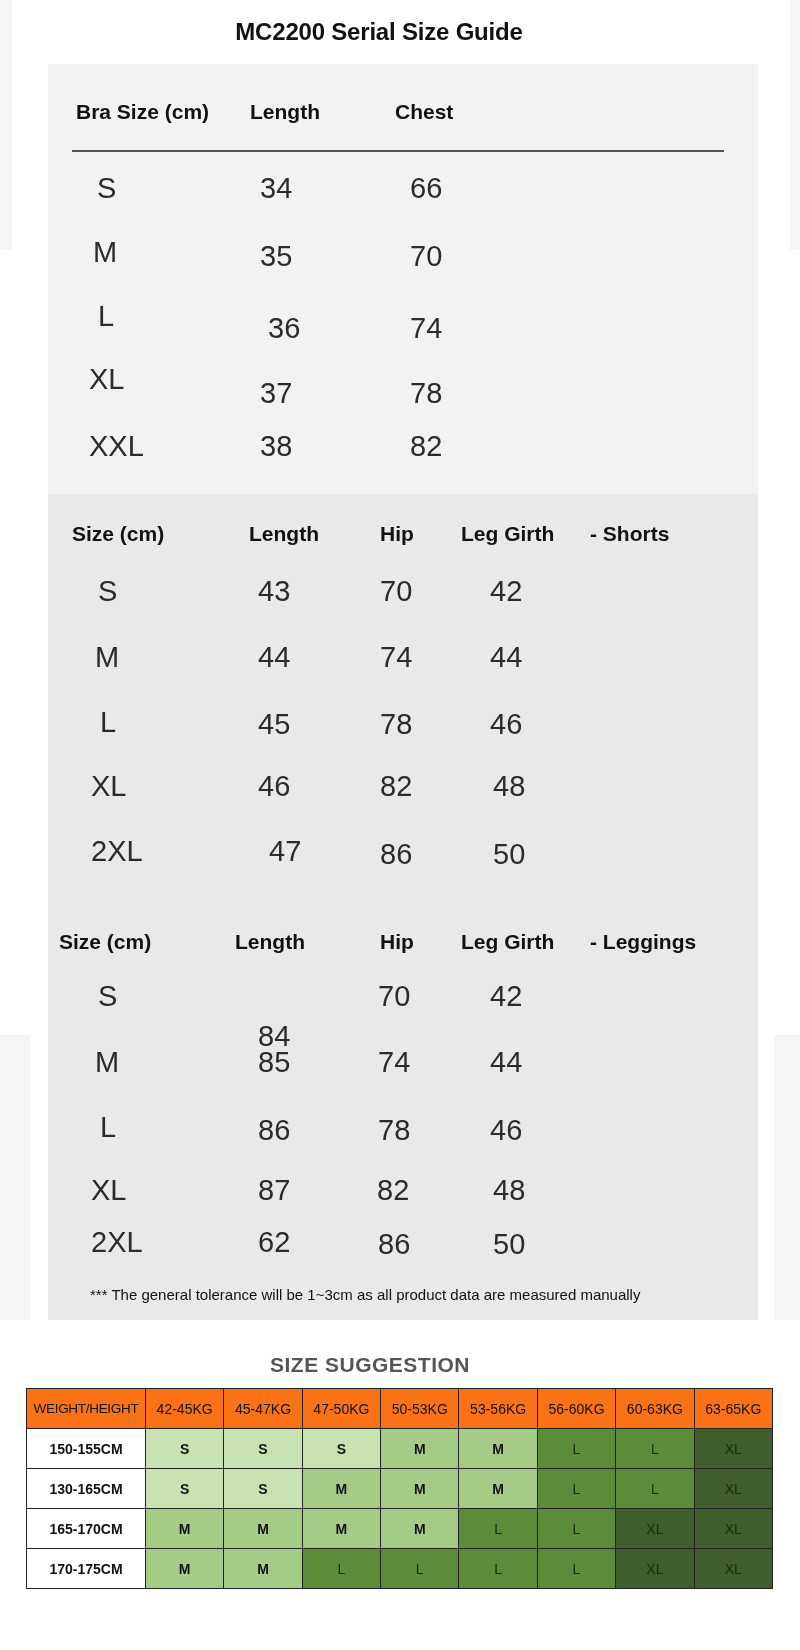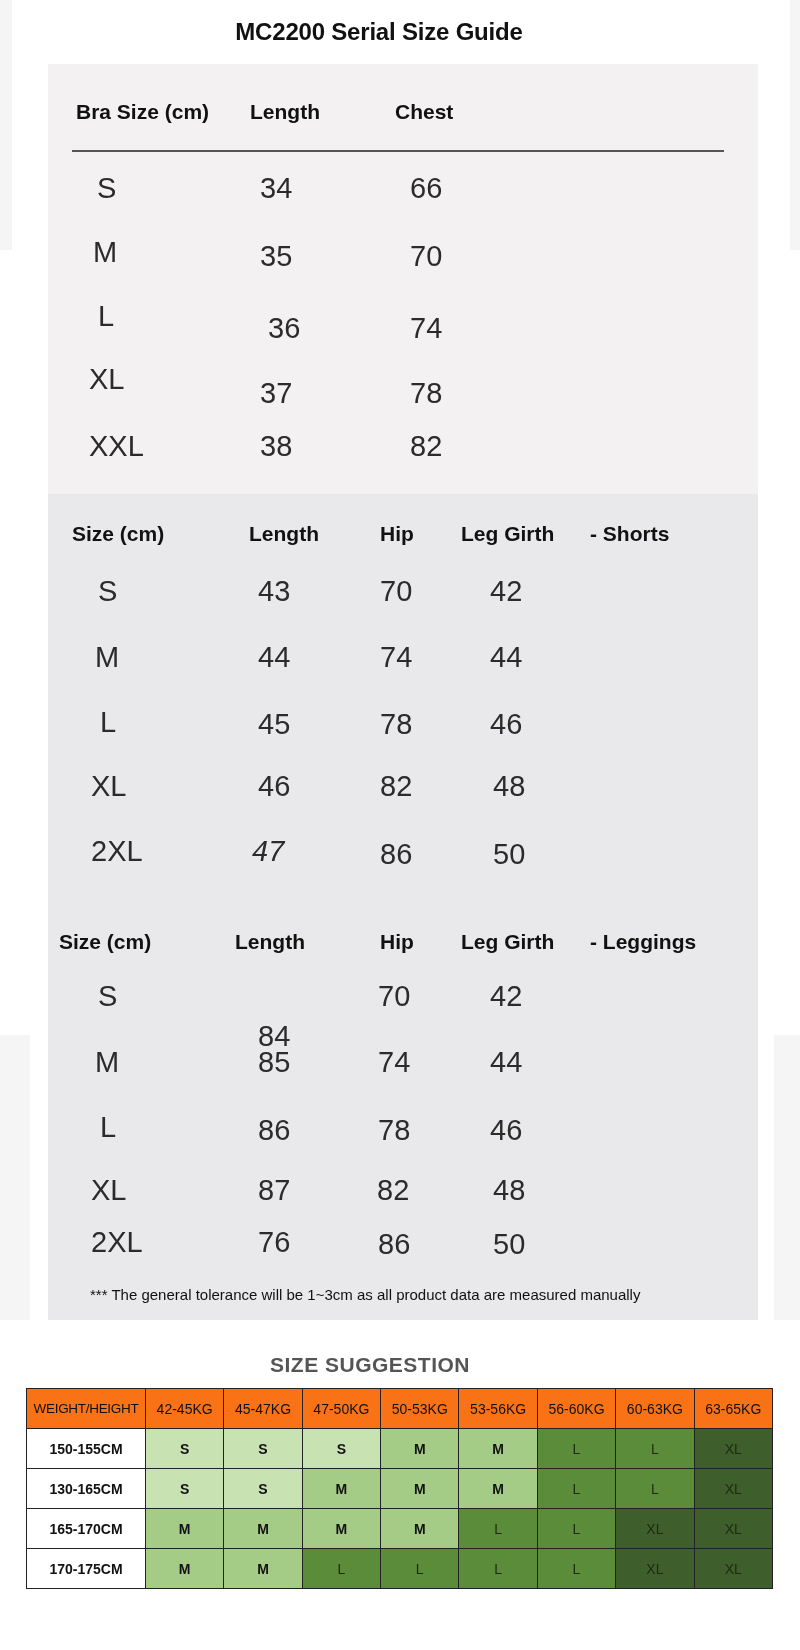--- a/index.html
+++ b/index.html
@@ -120,21 +120,21 @@
     <span class="val" style="left:490px;top:708px;">46</span>
   </div>
   <div>
     <span class="val" style="left:91px;top:770px;">XL</span>
     <span class="val" style="left:258px;top:770px;">46</span>
     <span class="val" style="left:380px;top:770px;">82</span>
     <span class="val" style="left:493px;top:770px;">48</span>
   </div>
   <div>
     <span class="val" style="left:91px;top:835px;">2XL</span>
-    <span class="val" style="left:252px;top:835px;font-style:italic;">47</span>
+    <span class="val" style="left:269px;top:835px;">47</span>
     <span class="val" style="left:380px;top:838px;">86</span>
     <span class="val" style="left:493px;top:838px;">50</span>
   </div>
 </div>
 
 <div>
   <span class="hdr" style="left:59px;top:930px;">Size (cm)</span>
   <span class="hdr" style="left:235px;top:930px;">Length</span>
   <span class="hdr" style="left:380px;top:930px;">Hip</span>
   <span class="hdr" style="left:461px;top:930px;">Leg Girth</span>
@@ -161,21 +161,21 @@
     <span class="val" style="left:490px;top:1114px;">46</span>
   </div>
   <div>
     <span class="val" style="left:91px;top:1174px;">XL</span>
     <span class="val" style="left:258px;top:1174px;">87</span>
     <span class="val" style="left:377px;top:1174px;">82</span>
     <span class="val" style="left:493px;top:1174px;">48</span>
   </div>
   <div>
     <span class="val" style="left:91px;top:1226px;">2XL</span>
-    <span class="val" style="left:258px;top:1226px;">76</span>
+    <span class="val" style="left:258px;top:1226px;">62</span>
     <span class="val" style="left:378px;top:1228px;">86</span>
     <span class="val" style="left:493px;top:1228px;">50</span>
   </div>
 </div>
 
 <p class="note">*** The general tolerance will be 1~3cm as all product data are measured manually</p>
 
 <h2 class="sugg-title">SIZE SUGGESTION</h2>
 
 <table class="sugg">

